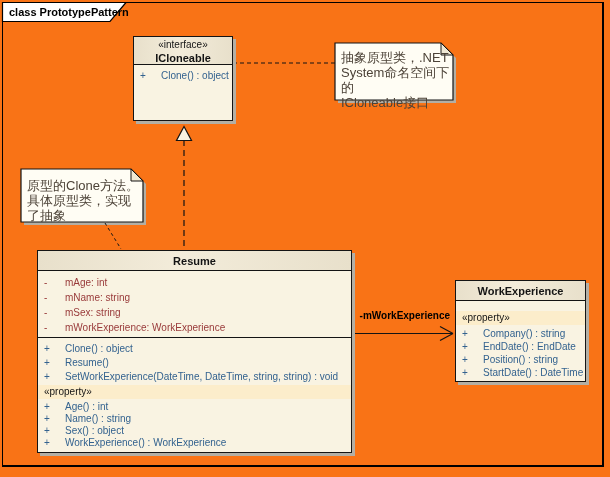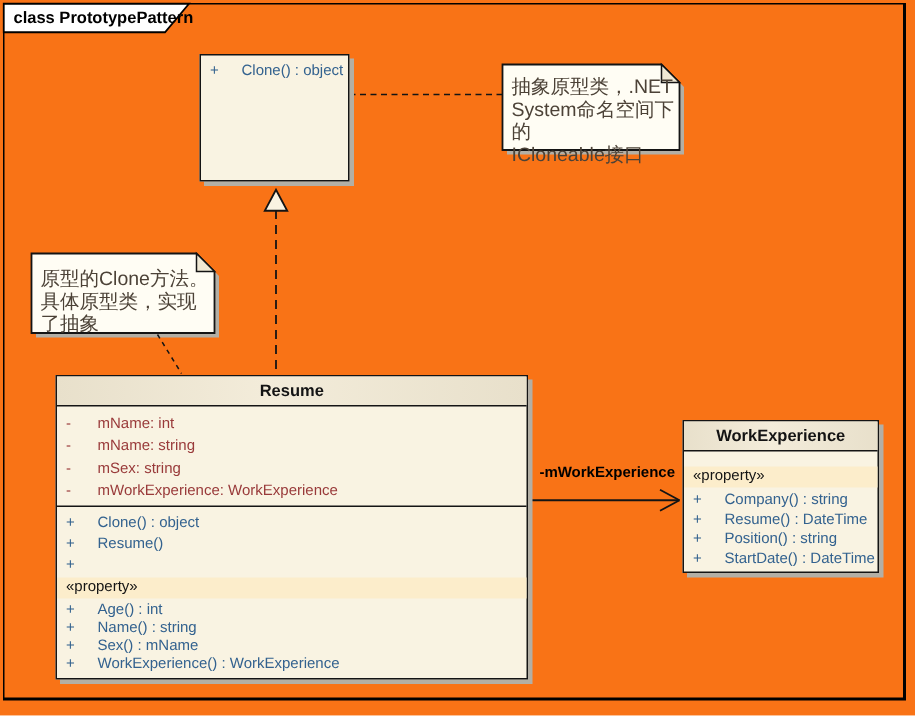--- a/index.html
+++ b/index.html
@@ -99,36 +99,40 @@
     <path d="M184,140 V250" stroke="#141414" stroke-width="1.2" stroke-dasharray="6 4" fill="none"></path>
     <path d="M184,126.5 L176.5,140.5 H191.5 Z" fill="#f9f3e2" stroke="#141414" stroke-width="1.2"></path>
 
     <path d="M352,333.5 H453" stroke="#141414" stroke-width="1.2" fill="none"></path>
     <path d="M453,333.5 L440,326.5 M453,333.5 L440,340.5" stroke="#141414" stroke-width="1.2" fill="none"></path>
   </svg>
 
   <div class="tab-label">class PrototypePattern</div>
 
   <div class="uml-class" id="cls-icloneable">
+    <div class="cls-header">
+      <div class="stereo-line">«interface»</div>
+      <div class="cls-title">ICloneable</div>
+    </div>
     <div class="sec">
       <div class="row op">
         <span class="vis">+</span>
         <span>Clone() : object</span>
       </div>
     </div>
   </div>
 
   <div class="uml-class" id="cls-resume">
     <div class="cls-header">
       <div class="cls-title">Resume</div>
     </div>
     <div class="sec attrs bordered">
       <div class="row attr">
         <span class="vis">-</span>
-        <span>mName: int</span>
+        <span>mAge: int</span>
       </div>
       <div class="row attr">
         <span class="vis">-</span>
         <span>mName: string</span>
       </div>
       <div class="row attr">
         <span class="vis">-</span>
         <span>mSex: string</span>
       </div>
       <div class="row attr">
@@ -140,35 +144,36 @@
       <div class="row op">
         <span class="vis">+</span>
         <span>Clone() : object</span>
       </div>
       <div class="row op">
         <span class="vis">+</span>
         <span>Resume()</span>
       </div>
       <div class="row op">
         <span class="vis">+</span>
+        <span>SetWorkExperience(DateTime, DateTime, string, string) : void</span>
       </div>
     </div>
     <div class="prop-strip">«property»</div>
     <div class="sec props">
       <div class="row op">
         <span class="vis">+</span>
         <span>Age() : int</span>
       </div>
       <div class="row op">
         <span class="vis">+</span>
         <span>Name() : string</span>
       </div>
       <div class="row op">
         <span class="vis">+</span>
-        <span>Sex() : mName</span>
+        <span>Sex() : object</span>
       </div>
       <div class="row op">
         <span class="vis">+</span>
         <span>WorkExperience() : WorkExperience</span>
       </div>
     </div>
   </div>
 
   <div class="uml-class" id="cls-workexperience">
     <div class="cls-header">
@@ -176,21 +181,21 @@
     </div>
     <div class="sec empty-attrs"></div>
     <div class="prop-strip">«property»</div>
     <div class="sec props">
       <div class="row op">
         <span class="vis">+</span>
         <span>Company() : string</span>
       </div>
       <div class="row op">
         <span class="vis">+</span>
-        <span>Resume() : DateTime</span>
+        <span>EndDate() : EndDate</span>
       </div>
       <div class="row op">
         <span class="vis">+</span>
         <span>Position() : string</span>
       </div>
       <div class="row op">
         <span class="vis">+</span>
         <span>StartDate() : DateTime</span>
       </div>
     </div>

